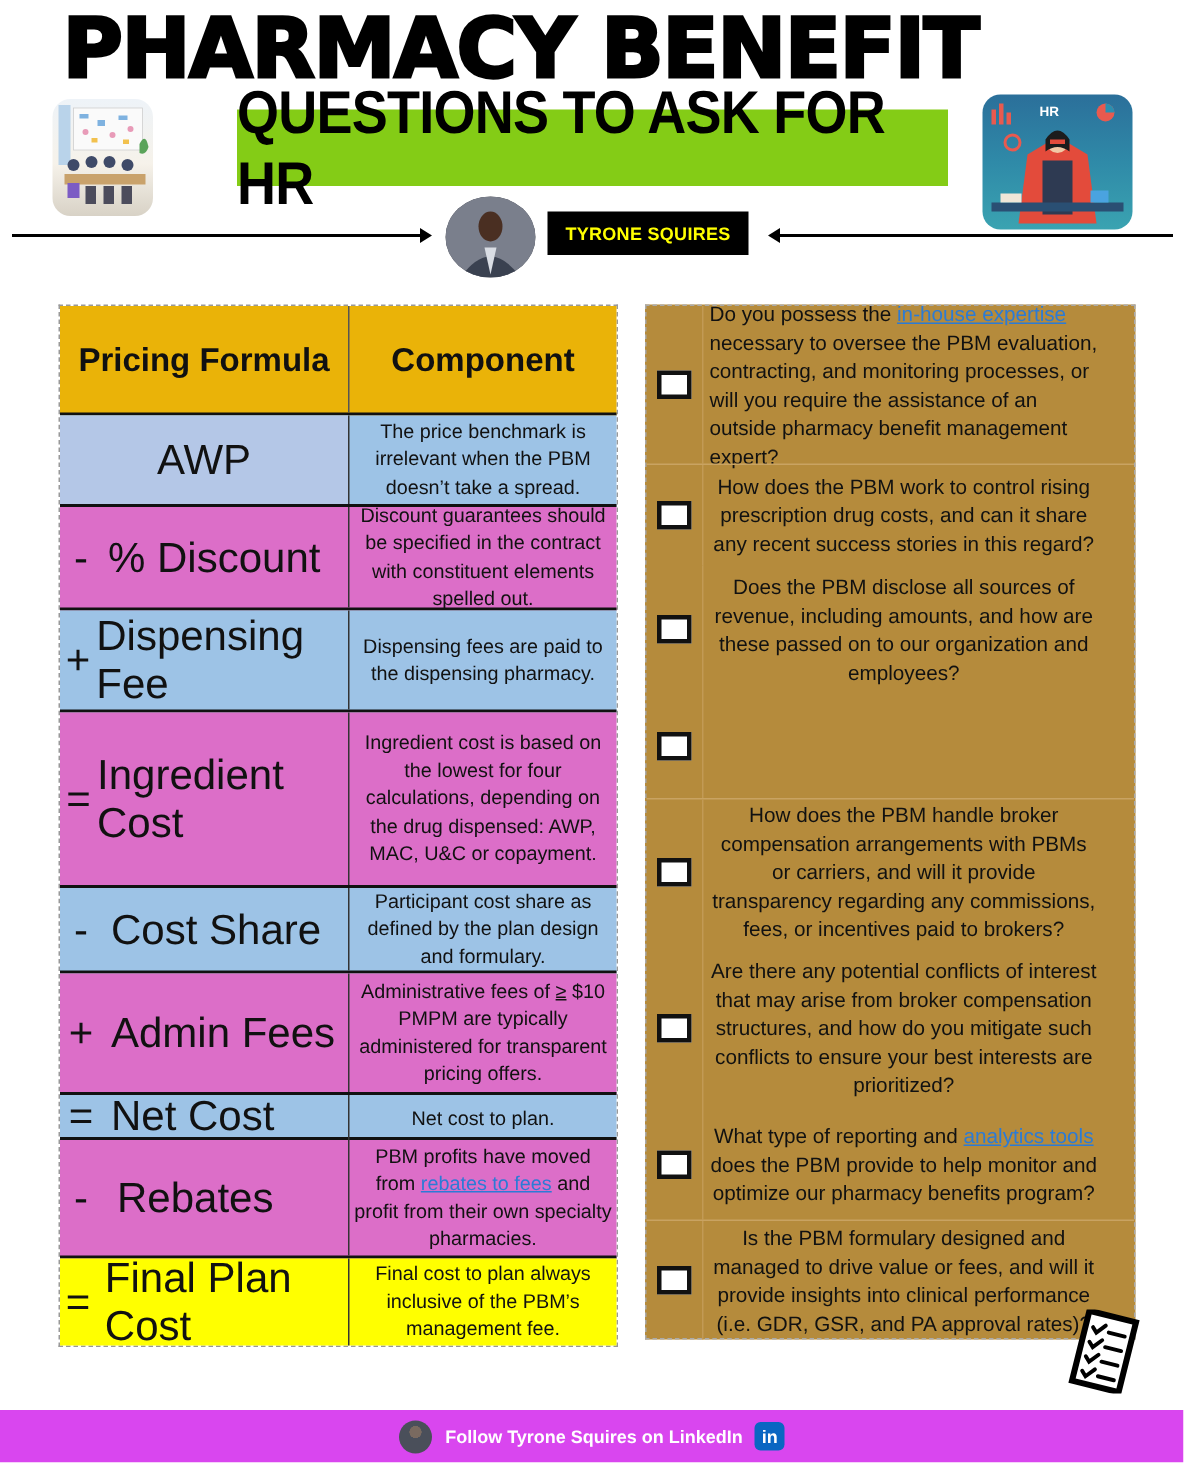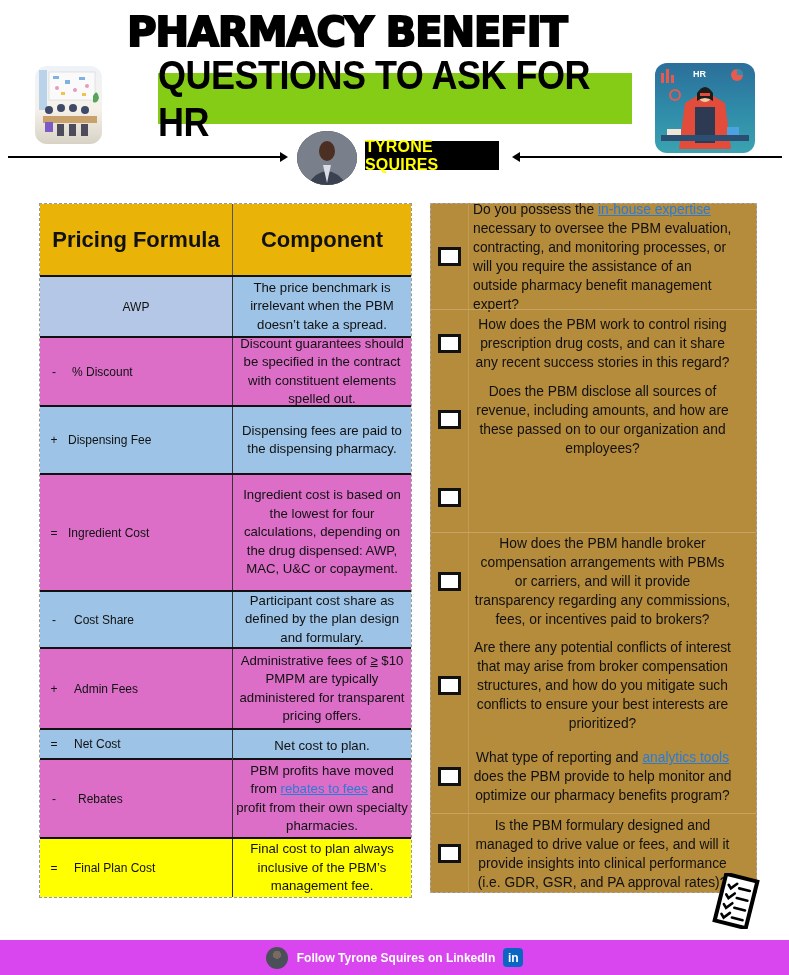--- a/index.html
+++ b/index.html
@@ -1,21 +1,21 @@
 <!DOCTYPE html>
 <html><head>
   <meta charset="utf-8">
   <style>
     * { box-sizing: border-box; margin: 0; padding: 0; }
     html, body { width: 789px; height: 975px; background: #ffffff; overflow: hidden; }
     body { position: relative; font-family: "Liberation Sans", sans-serif; color: #111; }
 
     .main-title {
       position: absolute; left: 0; top: 2px; width: 694px; text-align: center;
-      font-family: "DejaVu Sans", sans-serif; font-weight: 900; font-size: 40px;
+      font-family: "DejaVu Sans", sans-serif; font-weight: 900; font-size: 55px;
       letter-spacing: -1px; color: #000; line-height: 60px;
       -webkit-text-stroke: 2px #000;
     }
     .subtitle-wrap { position: absolute; left: 158px; top: 73px; width: 474px; height: 51px; background: #84cc16; }
     .subtitle {
       width: 100%; height: 100%; display: flex; align-items: center; justify-content: center;
       font-family: "Liberation Sans", sans-serif; font-weight: 700; font-size: 36px; color: #000;
       letter-spacing: -0.5px; transform: scaleY(1.12);
     }
 
@@ -25,26 +25,26 @@
 
     .arrow { position: absolute; top: 156px; height: 2px; background: #000; }
     .arrow-left { left: 8px; width: 278px; }
     .arrow-right { left: 514px; width: 268px; }
     .arrow-head { position: absolute; top: -4px; width: 0; height: 0; border-top: 5px solid transparent; border-bottom: 5px solid transparent; }
     .arrow-left .arrow-head { right: -2px; border-left: 8px solid #000; }
     .arrow-right .arrow-head { left: -2px; border-right: 8px solid #000; }
 
     .avatar { position: absolute; left: 297px; top: 131px; width: 60px; height: 54px; border-radius: 50%; background: radial-gradient(circle at 50% 35%, #6a5a50 0 18%, #3c3f48 19% 100%); overflow: hidden; }
     .name-tag { position: absolute; left: 365px; top: 141px; width: 134px; height: 29px; background: #000; display: flex; align-items: center; justify-content: center; }
-    .name-tag span { color: #ffff00; font-weight: 700; font-size: 16px; letter-spacing: 0.2px; }
+    .name-tag span { color: #ffff00; font-weight: 700; font-size: 12px; letter-spacing: 0.2px; }
 
     
     .pricing-table { position: absolute; left: 39px; top: 203px; width: 373px; height: 695px; border: 1px dashed #999; }
     .pt-row { position: absolute; left: 0; width: 371px; display: flex; border-bottom: 2px solid #111; }
-    .pt-left { width: 192px; display: flex; align-items: center; font-size: 12px; color: #111; }
+    .pt-left { width: 192px; display: flex; align-items: center; font-size: 28px; color: #111; }
     .pt-right { flex: 1; display: flex; align-items: center; justify-content: center; text-align: center; font-size: 13.2px; line-height: 18.5px; padding: 16px 3px; color: #111; border-left: 1px solid #333; }
     .pt-head .pt-left, .pt-head .pt-right { font-weight: 700; font-size: 22px; line-height: 34px; justify-content: center; text-align: center; }
     .op { display: inline-block; width: 28px; text-align: center; }
     .link { color: #2b7bd6; text-decoration: underline; }
 
     
     .questions { position: absolute; left: 430px; top: 203px; width: 327px; height: 690px; background: #b58b3c; border: 1px dashed #aaa; }
     .q-row { position: absolute; left: 0; width: 325px; display: flex; }
     .q-row + .q-row { border-top: 1px solid #c9a362; text-align: center; }
     .q-check-col { width: 38px; display: flex; align-items: center; justify-content: center; border-right: 1px solid #c29a55; height: 100%; }

